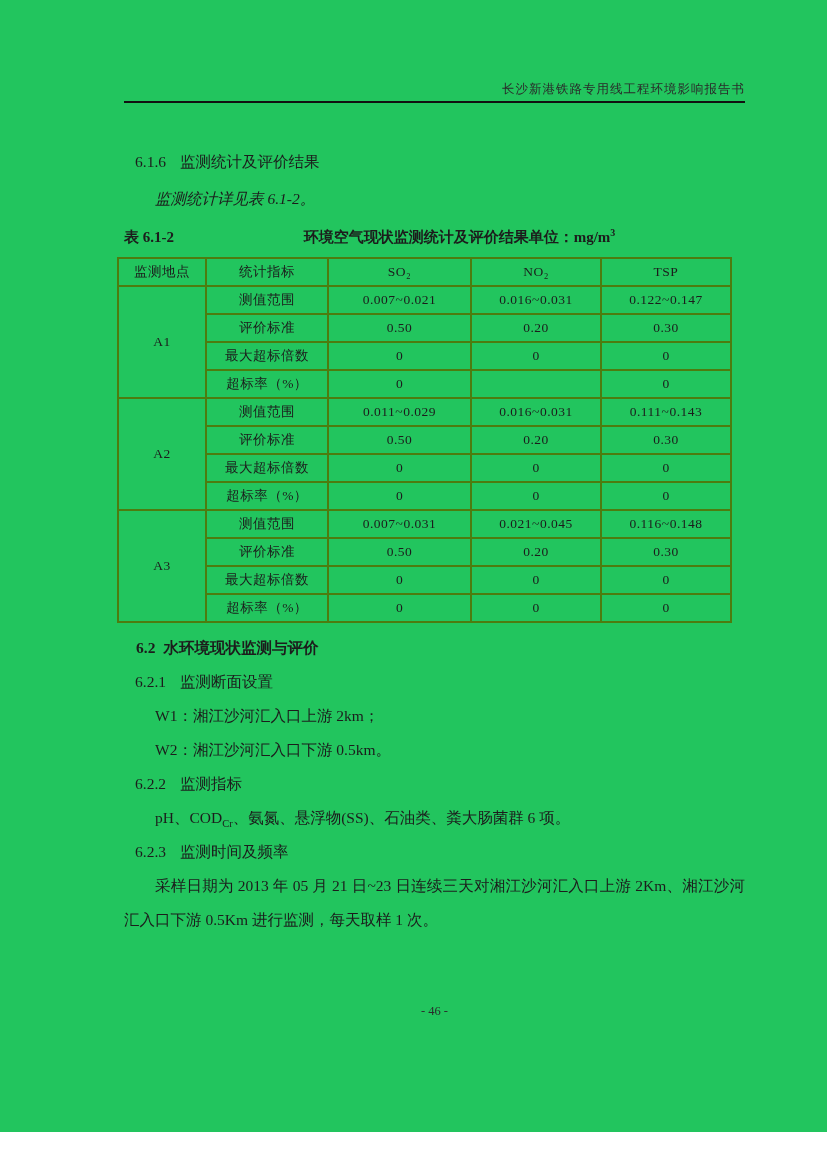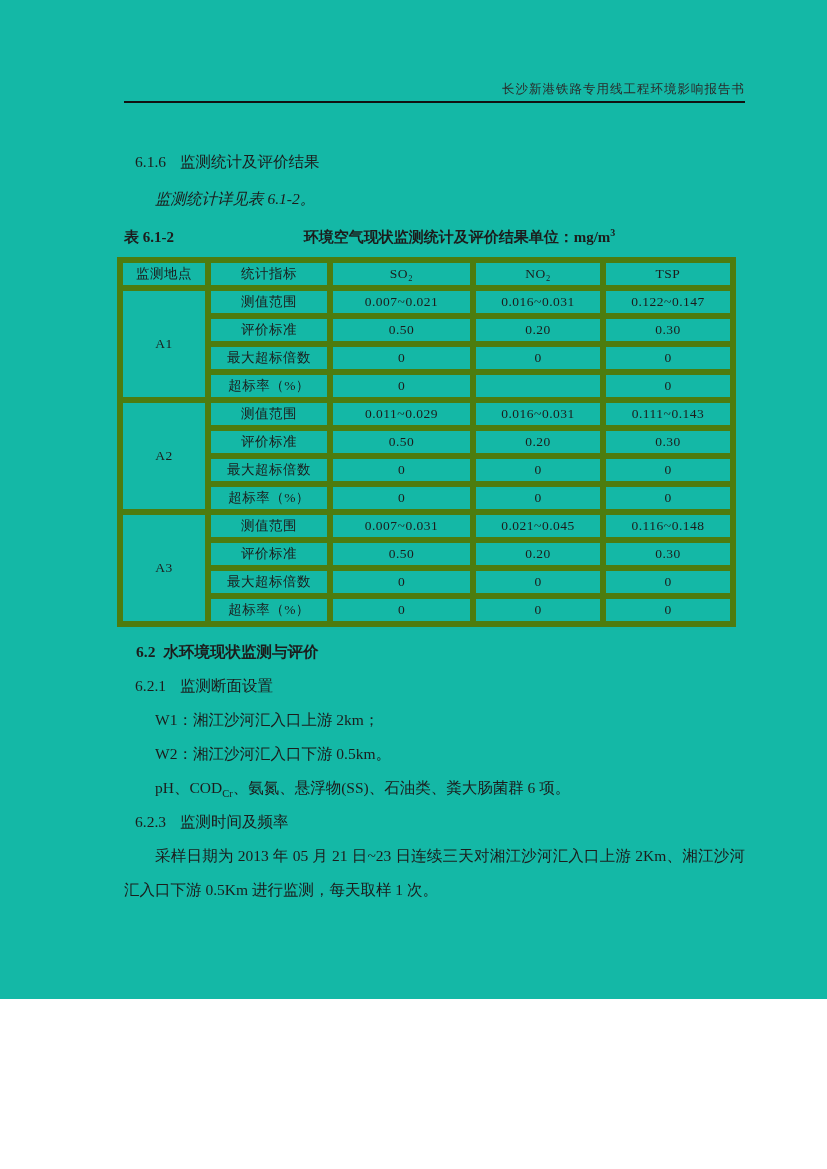--- a/index.html
+++ b/index.html
@@ -5,22 +5,22 @@
   * { margin: 0; padding: 0; box-sizing: border-box; }
   html, body { width: 827px; height: 1169px; }
   body {
     background: #ffffff;
     font-family: "Liberation Serif", "DejaVu Serif", serif;
     color: #1c1c1c;
   }
   .page {
     position: relative;
     width: 827px;
-    height: 999px;
-    background: #14b8a6;
+    height: 1132px;
+    background: #22c55e;
     overflow: hidden;
   }
   .content {
     position: absolute;
     left: 124px;
     top: 0;
     width: 621px;
   }
   .doc-header {
     margin-top: 82px;
@@ -64,21 +64,21 @@
   sup { font-size: 10px; vertical-align: super; line-height: 0; }
   sub { font-size: 10.5px; vertical-align: sub; line-height: 0; }
   table.air {
     margin-top: 9px;
     margin-left: -7px;
     width: 613px;
     border-collapse: collapse;
     table-layout: fixed;
   }
   table.air th, table.air td {
-    border: 6px solid #4d7c0f;
+    border: 2px solid #4d7c0f;
     height: 28px;
     text-align: center;
     vertical-align: middle;
     font-size: 13.5px;
     font-weight: normal;
     padding: 0 2px;
     letter-spacing: 0.5px;
   }
   .para {
     font-size: 15.5px;
@@ -232,20 +232,23 @@
       <span class="sec-num">6.2</span><span>水环境现状监测与评价</span>
     </div>
 
     <div class="h3 h3-flow">
       <span class="sec-num">6.2.1</span><span>监测断面设置</span>
     </div>
 
     <div class="line">W1：湘江沙河汇入口上游 2km；</div>
     <div class="line">W2：湘江沙河汇入口下游 0.5km。</div>
 
+    <div class="h3 h3-flow">
+      <span class="sec-num">6.2.2</span><span>监测指标</span>
+    </div>
 
     <div class="line">
       <span>pH、COD</span><sub>Cr</sub><span>、氨氮、悬浮物(SS)、石油类、粪大肠菌群 6 项。</span>
     </div>
 
     <div class="h3 h3-flow">
       <span class="sec-num">6.2.3</span><span>监测时间及频率</span>
     </div>
 
     <div class="para">采样日期为 2013 年 05 月 21 日~23 日连续三天对湘江沙河汇入口上游 2Km、湘江沙河汇入口下游 0.5Km 进行监测，每天取样 1 次。</div>

